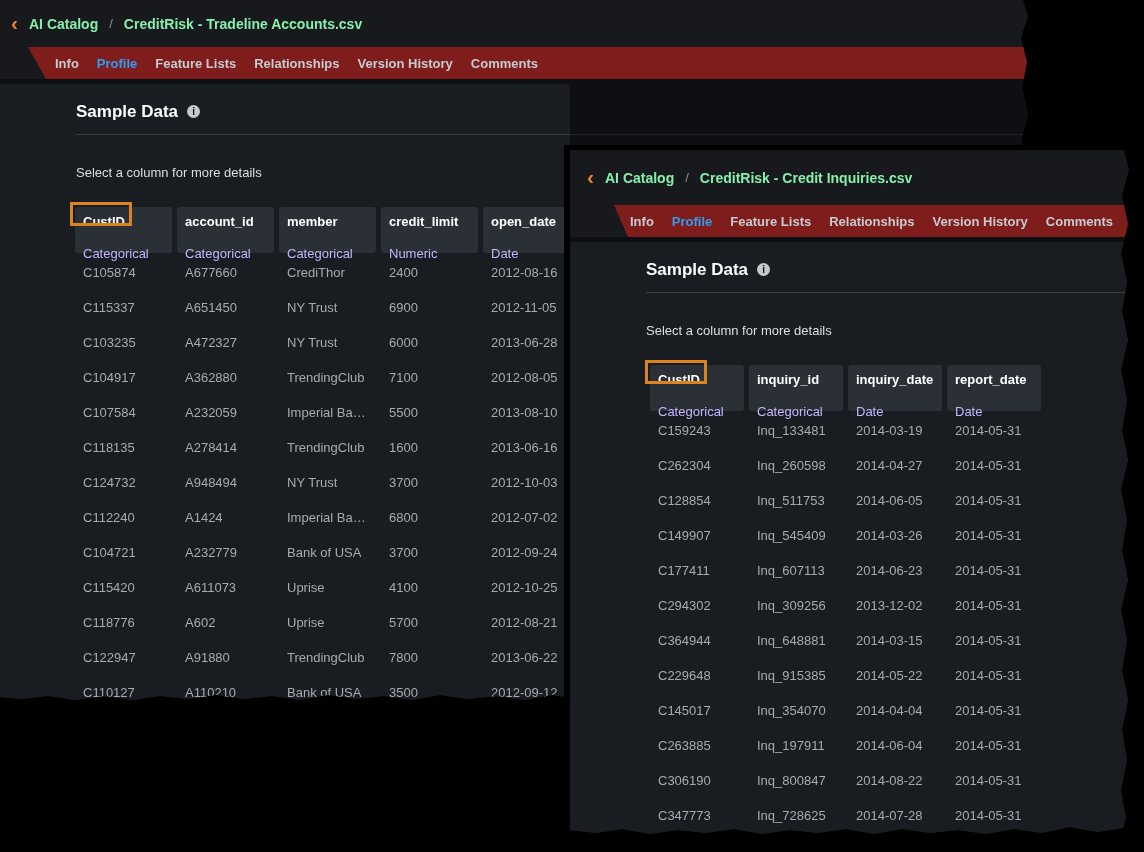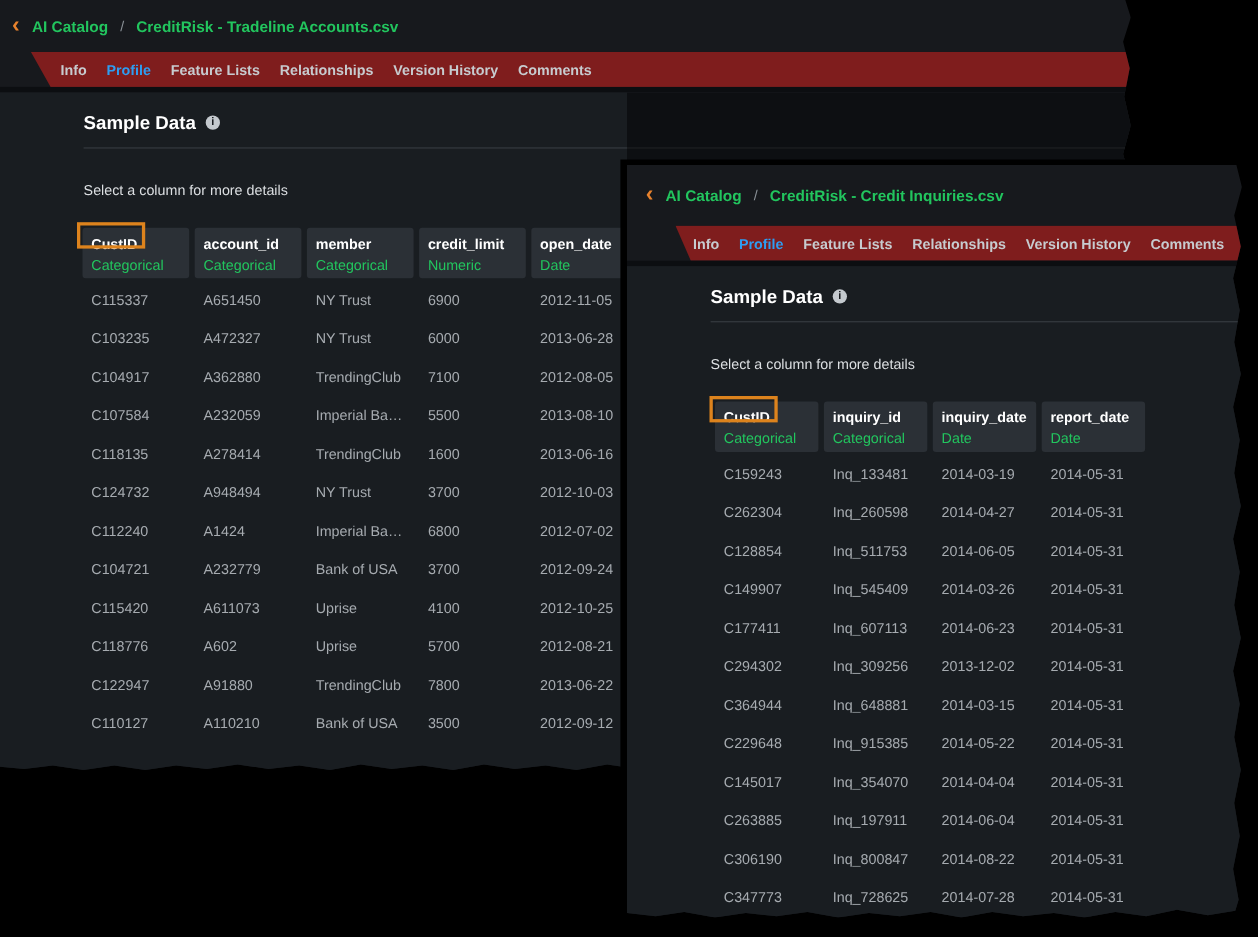--- a/index.html
+++ b/index.html
@@ -10,21 +10,21 @@
   .w0 { left:0; top:0; width:1030px; height:702px; --chippad:43px; --cols:repeat(5,97px);
         clip-path: polygon(0 0, 1023px 0, 1028px 16px, 1021px 38px, 1027px 62px, 1022px 88px, 1028px 114px, 1021px 140px, 1026px 158px, 1026px 688px, 1000px 693px, 972px 698px, 944px 694px, 916px 699px, 888px 695px, 860px 700px, 832px 696px, 804px 701px, 776px 697px, 748px 700px, 720px 695px, 692px 699px, 664px 696px, 636px 700px, 608px 696px, 580px 699px, 552px 695px, 524px 700px, 496px 696px, 468px 699px, 440px 695px, 412px 700px, 384px 696px, 356px 699px, 328px 695px, 300px 700px, 272px 696px, 244px 699px, 216px 695px, 188px 699px, 160px 696px, 132px 700px, 104px 696px, 76px 700px, 48px 696px, 22px 699px, 0 697px); }
   .w1 { left:570px; top:150px; width:562px; height:685px; --chippad:48px; --cols:repeat(4,94px);
         clip-path: polygon(0 0, 554px 0, 559px 20px, 552px 46px, 558px 74px, 551px 103px, 557px 132px, 552px 161px, 558px 190px, 551px 220px, 557px 250px, 552px 280px, 558px 310px, 551px 340px, 557px 370px, 552px 400px, 558px 430px, 551px 460px, 557px 490px, 552px 520px, 558px 550px, 552px 580px, 557px 610px, 551px 640px, 556px 668px, 553px 678px, 528px 682px, 500px 677px, 472px 683px, 444px 679px, 416px 684px, 388px 680px, 360px 683px, 332px 679px, 304px 684px, 276px 679px, 248px 683px, 220px 680px, 192px 684px, 164px 679px, 136px 683px, 108px 680px, 80px 684px, 52px 679px, 26px 683px, 0 680px); }
 
   .backing { position:absolute; left:564px; top:145px; width:572px; height:697px; background:#000; }
 
   .hdr { display:flex; align-items:center; gap:11px; padding-left:11px; flex:none; }
   .w0 .hdr { height:47px; } .w1 .hdr { height:55px; padding-left:17px; }
   .back { color:#e8822d; font-size:21px; font-weight:700; line-height:1; cursor:pointer; margin-top:-2px; }
-  .crumb-root, .crumb-cur { color:#22c55e; font-size:14px; font-weight:700; }
+  .crumb-root, .crumb-cur { color:#86efac; font-size:14px; font-weight:700; }
   .crumb-sep { color:#8b9197; font-size:13px; }
 
   .tabs { height:32px; flex:none; background:#7f1d1d; display:flex; align-items:center; column-gap:18px; }
   .w0 .tabs { padding-left:55px; clip-path:polygon(28px 0,100% 0,100% 100%,46px 100%); }
   .w1 .tabs { padding-left:60px; clip-path:polygon(44px 0,100% 0,100% 100%,58px 100%); }
   .band { height:5px; flex:none; background:#0c0e11; }
   .tab { font-size:13px; font-weight:700; color:#c7cbcf; cursor:pointer; white-space:nowrap; }
   .tab.active { color:#2e9df2; }
 
   .content { flex:1; background:#191d21; position:relative; overflow:hidden;padding-left:32px; }
@@ -37,21 +37,21 @@
              font-size:10px; font-weight:700; display:inline-flex; align-items:center;
              justify-content:center; line-height:1; cursor:pointer; }
   .divider { height:1px; background:#383d42; margin:14px 0 0 44px; }
   .hint { color:#dcdfe2; font-size:13px; line-height:15px; margin:30px 0 0 44px; }
 
   .chips { display:grid; grid-template-columns:var(--cols); column-gap:5px;
            padding-left:var(--chippad); margin-top:27px; }
   .chip { height:46px; background:#2b3036; border-radius:3px; padding:6px 8px 0 8px;
           position:relative; cursor:pointer; }
   .chip-name { color:#fff; font-size:13px; font-weight:700; line-height:17px; white-space:nowrap; }
-  .chip-type { color:#22c55e; font-size:13px; line-height:16px; margin-top:3px; white-space:nowrap; }
+  .chip-type { color:#c4b5fd; font-size:13px; line-height:16px; margin-top:16px; white-space:nowrap; }
   .chip-hl { position:absolute; left:-5px; top:-5px; width:62px; height:24px;
              border:3px solid #dd831d; pointer-events:none; }
 
   .tbody { margin-top:2px; padding-left:var(--chippad); }
   .trow { display:grid; grid-template-columns:var(--cols); column-gap:5px; height:35px; align-items:center; }
   .tcell { padding-left:8px; color:#a6abb0; font-size:13px; white-space:nowrap; overflow:hidden; }
 </style>
 </head>
 <body>
 
@@ -96,20 +96,27 @@
         <div class="chip-name">credit_limit</div>
         <div class="chip-type">Numeric</div>
       </div>
       <div class="chip">
         <div class="chip-name">open_date</div>
         <div class="chip-type">Date</div>
       </div>
     </div>
     <div class="tbody">
         <div class="trow">
+          <div class="tcell">C105874</div>
+          <div class="tcell">A677660</div>
+          <div class="tcell">CrediThor</div>
+          <div class="tcell">2400</div>
+          <div class="tcell">2012-08-16</div>
+        </div>
+        <div class="trow">
           <div class="tcell">C115337</div>
           <div class="tcell">A651450</div>
           <div class="tcell">NY Trust</div>
           <div class="tcell">6900</div>
           <div class="tcell">2012-11-05</div>
         </div>
         <div class="trow">
           <div class="tcell">C103235</div>
           <div class="tcell">A472327</div>
           <div class="tcell">NY Trust</div>

